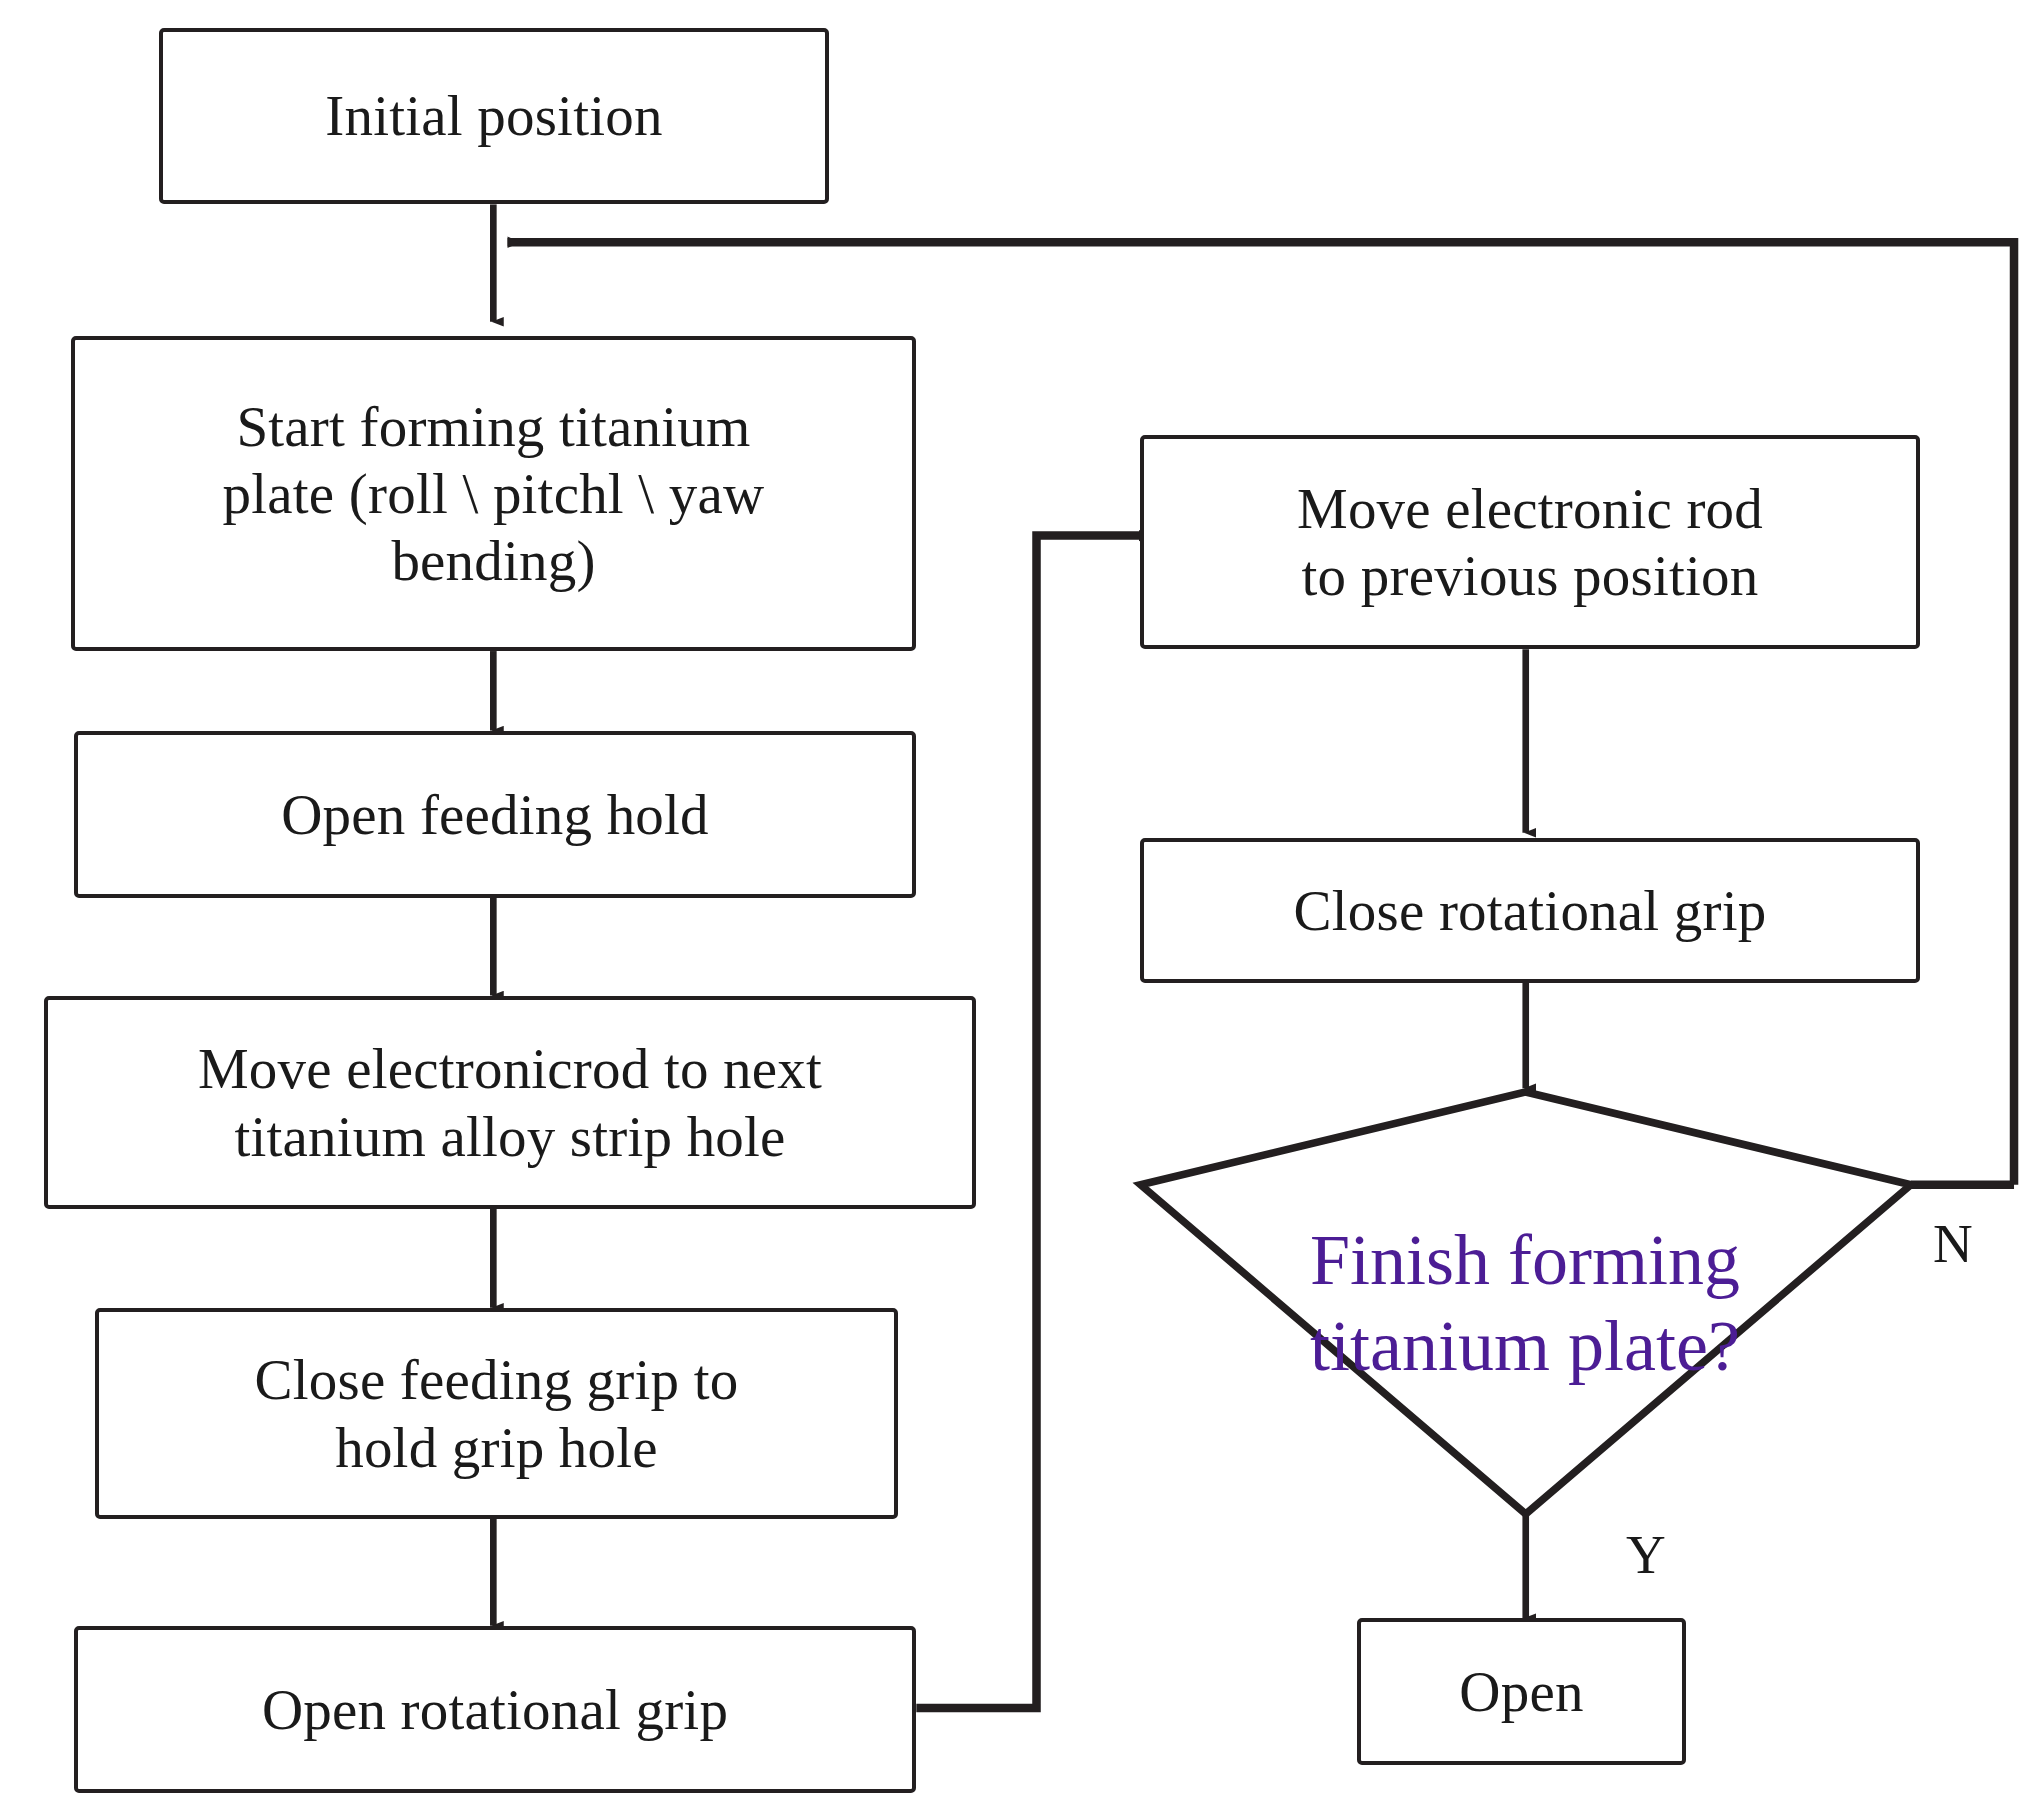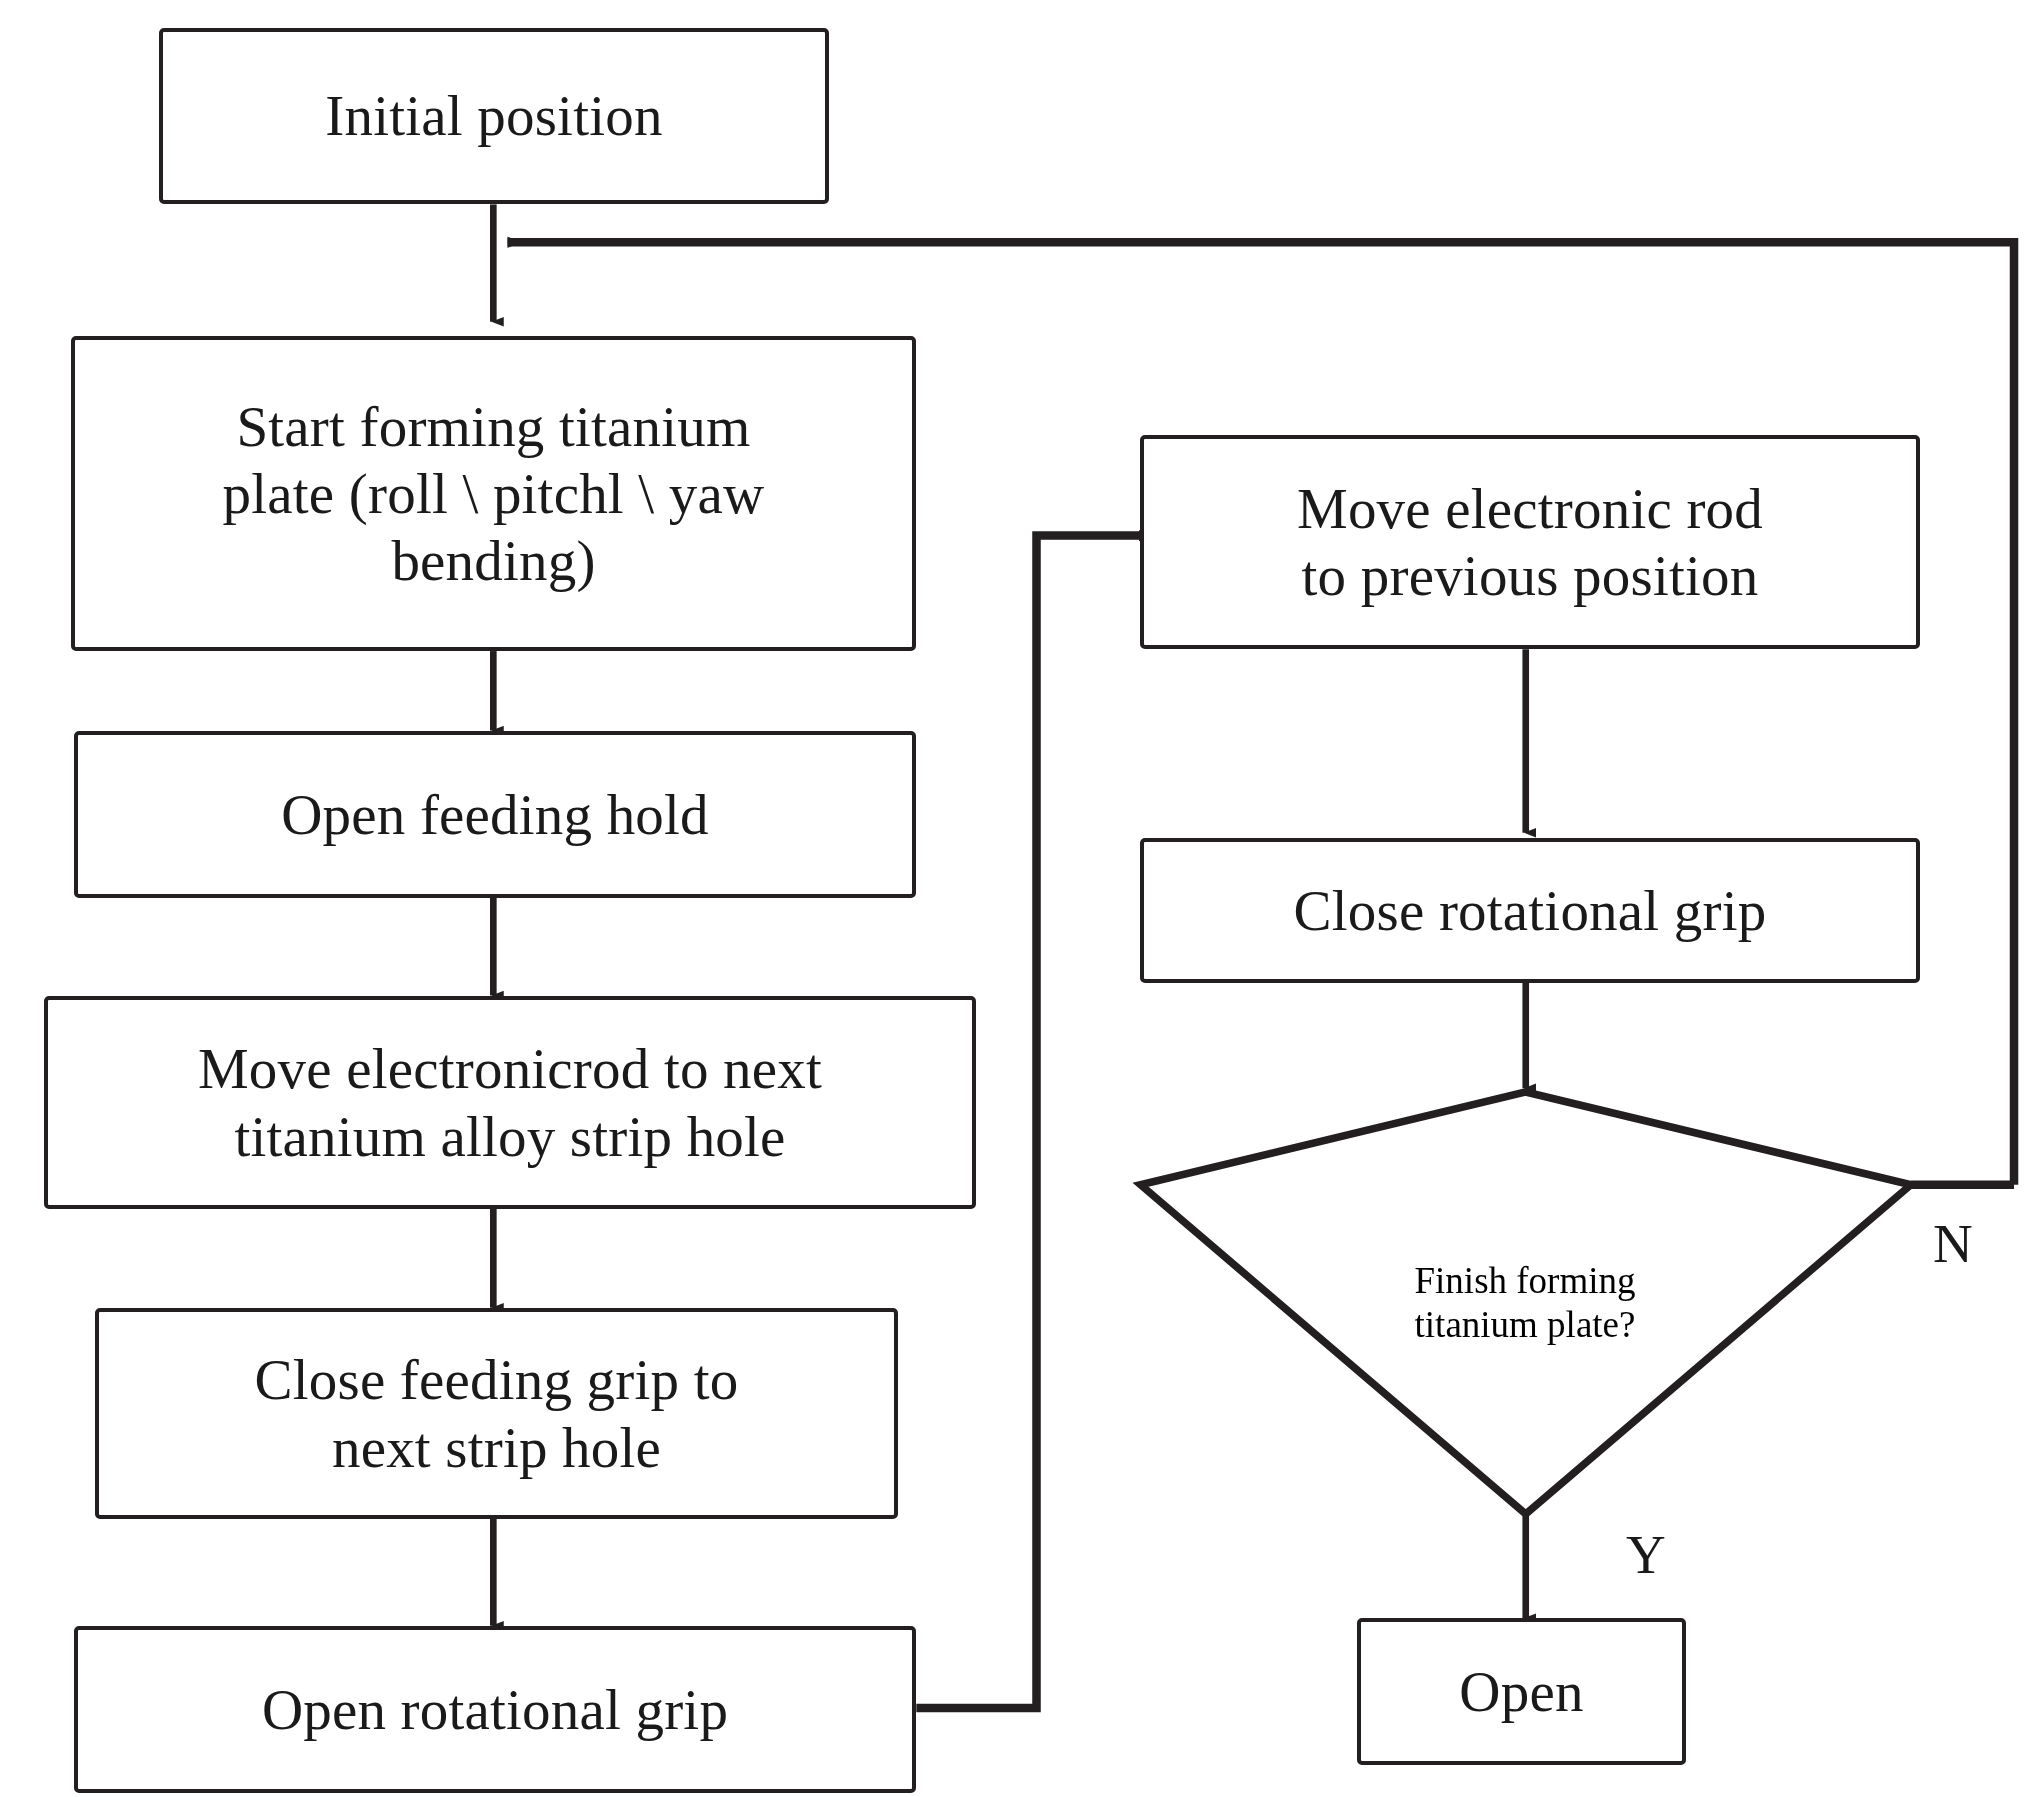--- a/index.html
+++ b/index.html
@@ -50,24 +50,24 @@
   }
   .decision-text {
     position: absolute;
     left: 0;
     top: 0;
     width: 100%;
     height: 100%;
     display: flex;
     align-items: center;
     justify-content: center;
-    text-align: center;
-    font-size: 37px;
+    text-align: left;
+    font-size: 72px;
     line-height: 1.2;
-    color: #000000;
+    color: #4c1d95;
     white-space: pre-line;
     pointer-events: none;
   }
   .edge-label {
     position: absolute;
     font-size: 55px;
     color: #1a1a1a;
     line-height: 1;
   }
 </style>
@@ -152,21 +152,21 @@
     <span class="node-label">Open feeding hold</span>
   </div>
 
   <div class="node" style="left:44px; top:996px; width:932px; height:213px;">
     <span class="node-label">Move electronicrod to next
 titanium alloy strip hole</span>
   </div>
 
   <div class="node" style="left:95px; top:1308px; width:803px; height:211px;">
     <span class="node-label">Close feeding grip to
-next strip hole</span>
+hold grip hole</span>
   </div>
 
   <div class="node" style="left:74px; top:1626px; width:842px; height:167px;align-items:center;">
     <span class="node-label">Open rotational grip</span>
   </div>
 
   <div class="node" style="left:1140px; top:435px; width:780px; height:214px;">
     <span class="node-label">Move electronic rod
 to previous position</span>
   </div>

